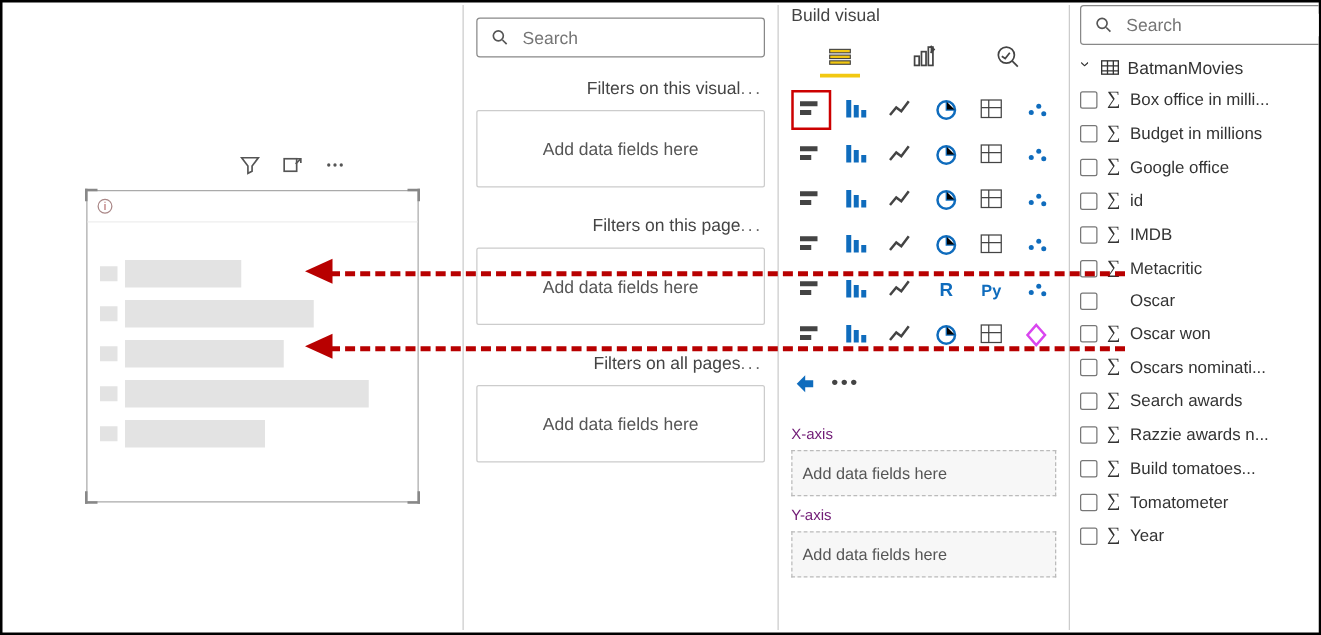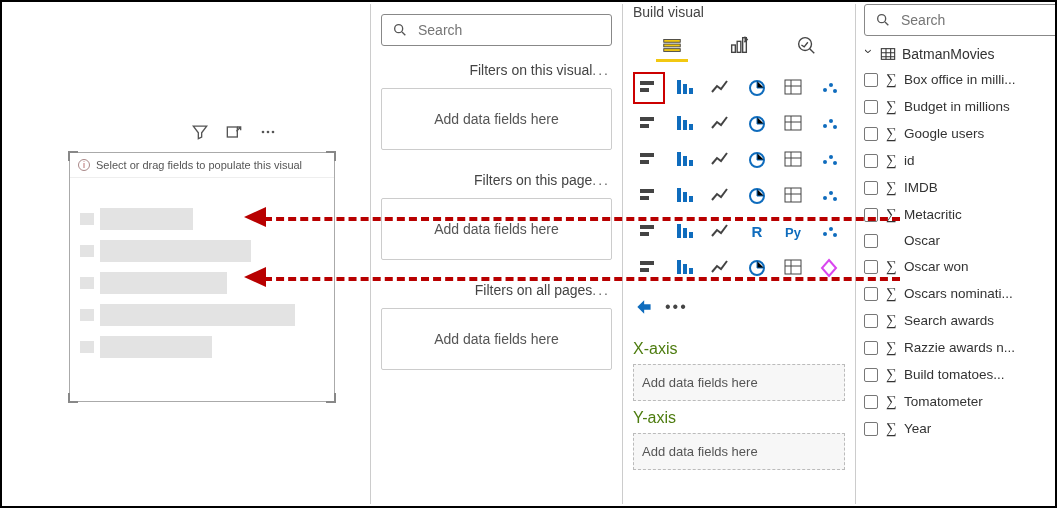--- a/index.html
+++ b/index.html
@@ -44,21 +44,21 @@
   .vp-tab{width:32px;height:32px;display:flex;align-items:center;justify-content:center;border-bottom:3px solid transparent}
   .vp-tab.active{border-bottom-color:#f2c811}
   .vp-tab svg{width:22px;height:22px}
   .viz-grid{display:grid;grid-template-columns:repeat(6,32px);gap:4px 4px;padding:8px 10px}
   .viz{width:32px;height:32px;border:1px solid transparent;display:flex;align-items:center;justify-content:center;position:relative}
   .viz.selected{border:2px solid #c00}
   .viz svg{width:24px;height:24px}
   .extra-row{display:flex;gap:8px;padding:4px 12px 10px;align-items:center}
   .get-more{width:22px;height:22px}
   .wells{padding:4px 10px}
-  .well-lbl{font-size:16px;color:#4d7c0f;margin:8px 0 6px}
+  .well-lbl{font-size:12px;color:#701a75;margin:8px 0 6px}
   .well-box{border:1px dashed #bbb;background:#f7f7f7;padding:10px 8px;font-size:13px;color:#555}
 
   
   .fields-search{margin:0 8px 6px}
   .tree{padding:0 6px;font-size:13.5px;color:#333}
   .tree-row{display:flex;align-items:center;gap:6px;padding:5px 2px;white-space:nowrap;overflow:hidden;text-overflow:ellipsis}
   .tree-row .chk{width:14px;height:14px;border:1.3px solid #777;border-radius:2px;flex-shrink:0}
   .tree-row .sigma{font-family:Georgia,serif;font-size:15px;color:#333;width:14px;text-align:center}
   .tree-hdr{display:flex;align-items:center;gap:6px;padding:4px 2px;font-size:14px}
   .tree-hdr .caret{transform:rotate(90deg);width:10px;display:inline-block}
@@ -94,21 +94,20 @@
           </svg>
         </span>
     </div>
     <div class="visual-card">
       <span class="corner tl"></span>
         <span class="corner tr"></span>
         <span class="corner bl"></span>
         <span class="corner br"></span>
       <div class="hint-bar">
         <span class="info-ico">i</span>
-        <span>Select or drag fields to populate this visual</span>
       </div>
       <div class="placeholder-bars">
         <div class="row">
             <span class="lbl"></span>
             <span class="bar" style="width:38%"></span>
           </div>
         <div class="row">
             <span class="lbl"></span>
             <span class="bar" style="width:62%"></span>
           </div>
@@ -446,21 +445,21 @@
       <span>Box office in milli...</span>
     </div>
           <div class="tree-row">
       <span class="chk"></span>
       <span class="sigma">∑</span>
       <span>Budget in millions</span>
     </div>
           <div class="tree-row">
       <span class="chk"></span>
       <span class="sigma">∑</span>
-      <span>Google users</span>
+      <span>Google office</span>
     </div>
           <div class="tree-row">
       <span class="chk"></span>
       <span class="sigma">∑</span>
       <span>id</span>
     </div>
           <div class="tree-row">
       <span class="chk"></span>
       <span class="sigma">∑</span>
       <span>IMDB</span>

